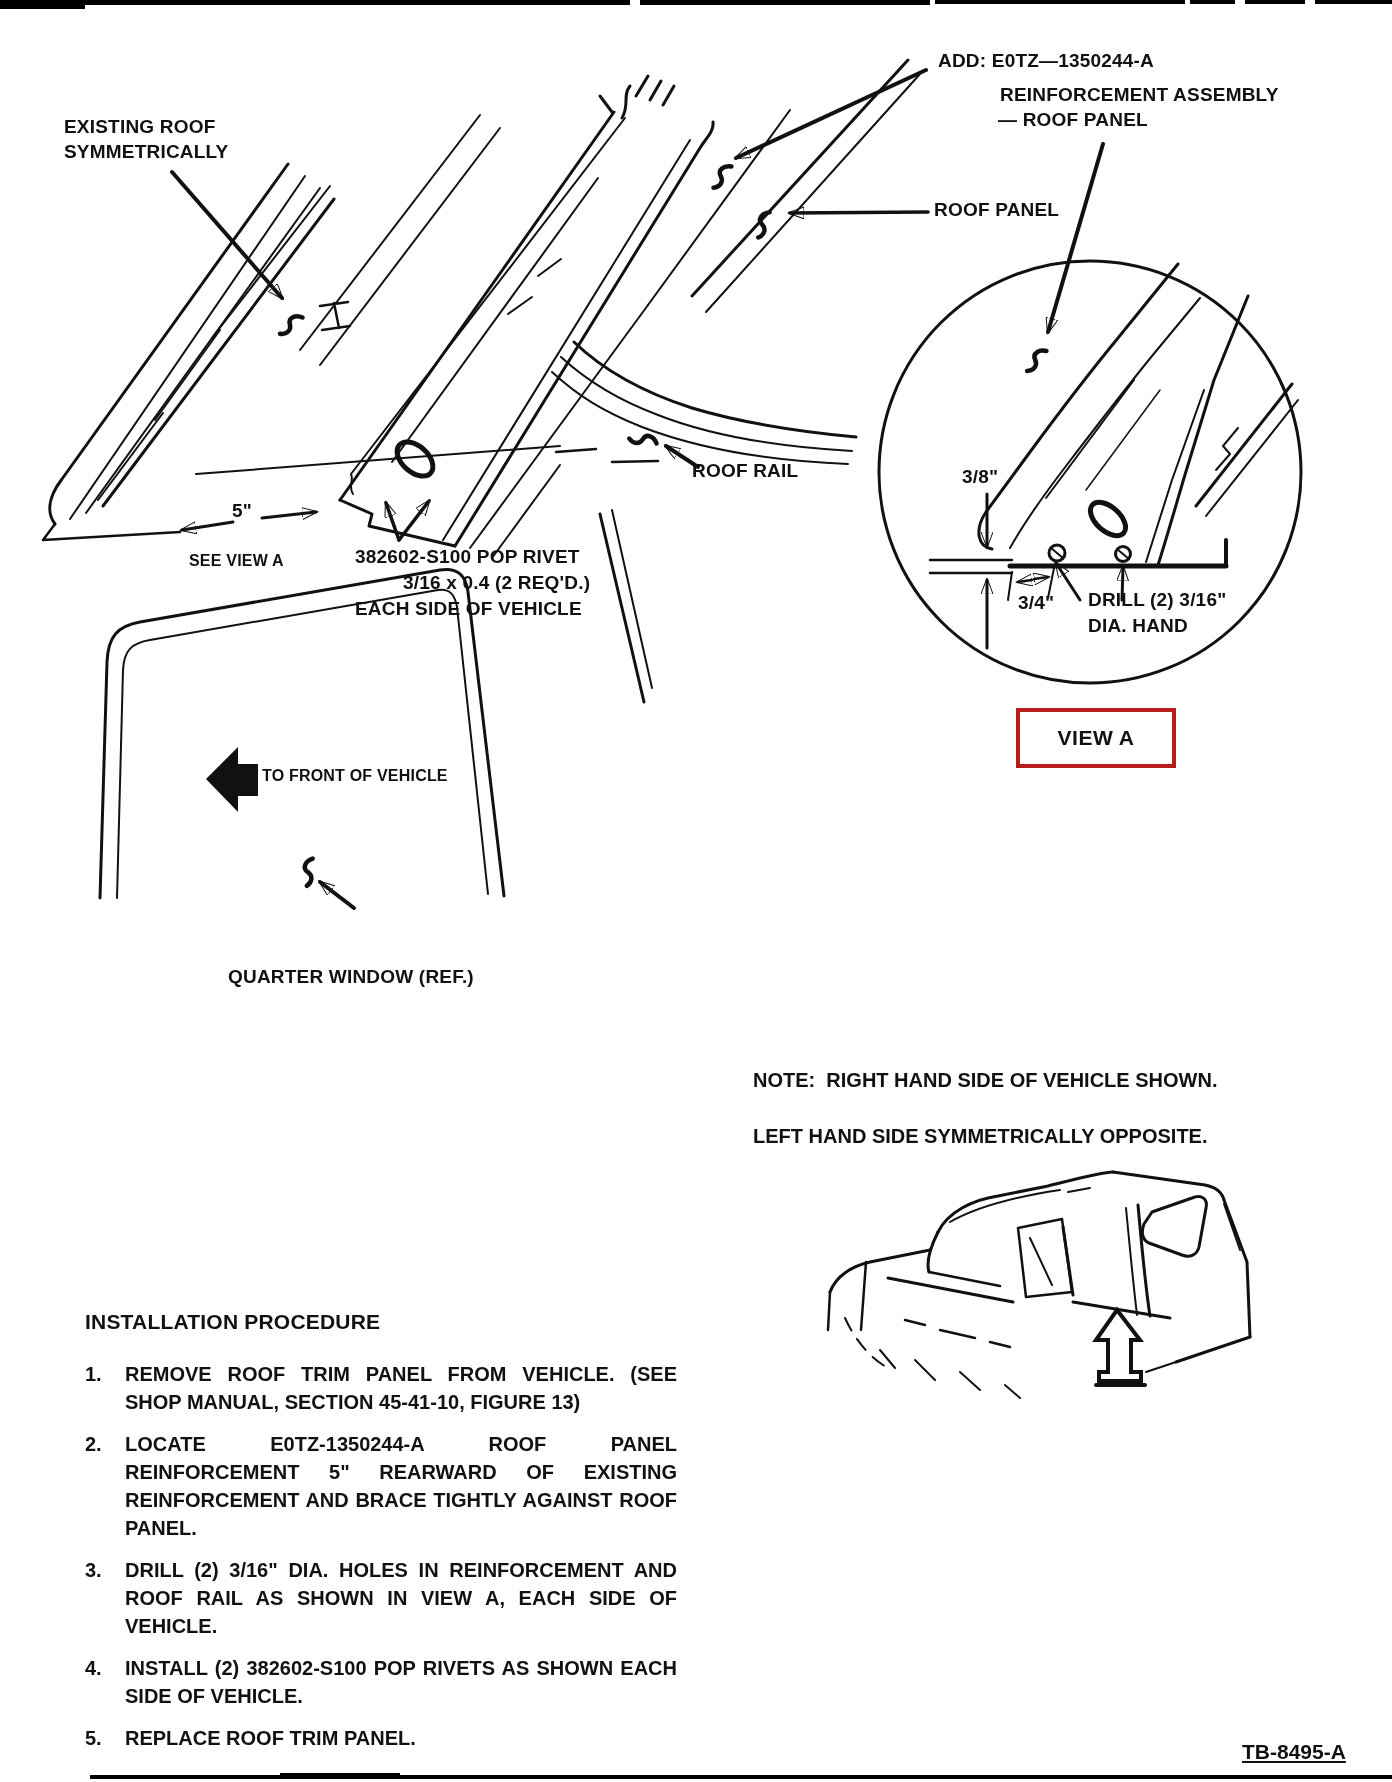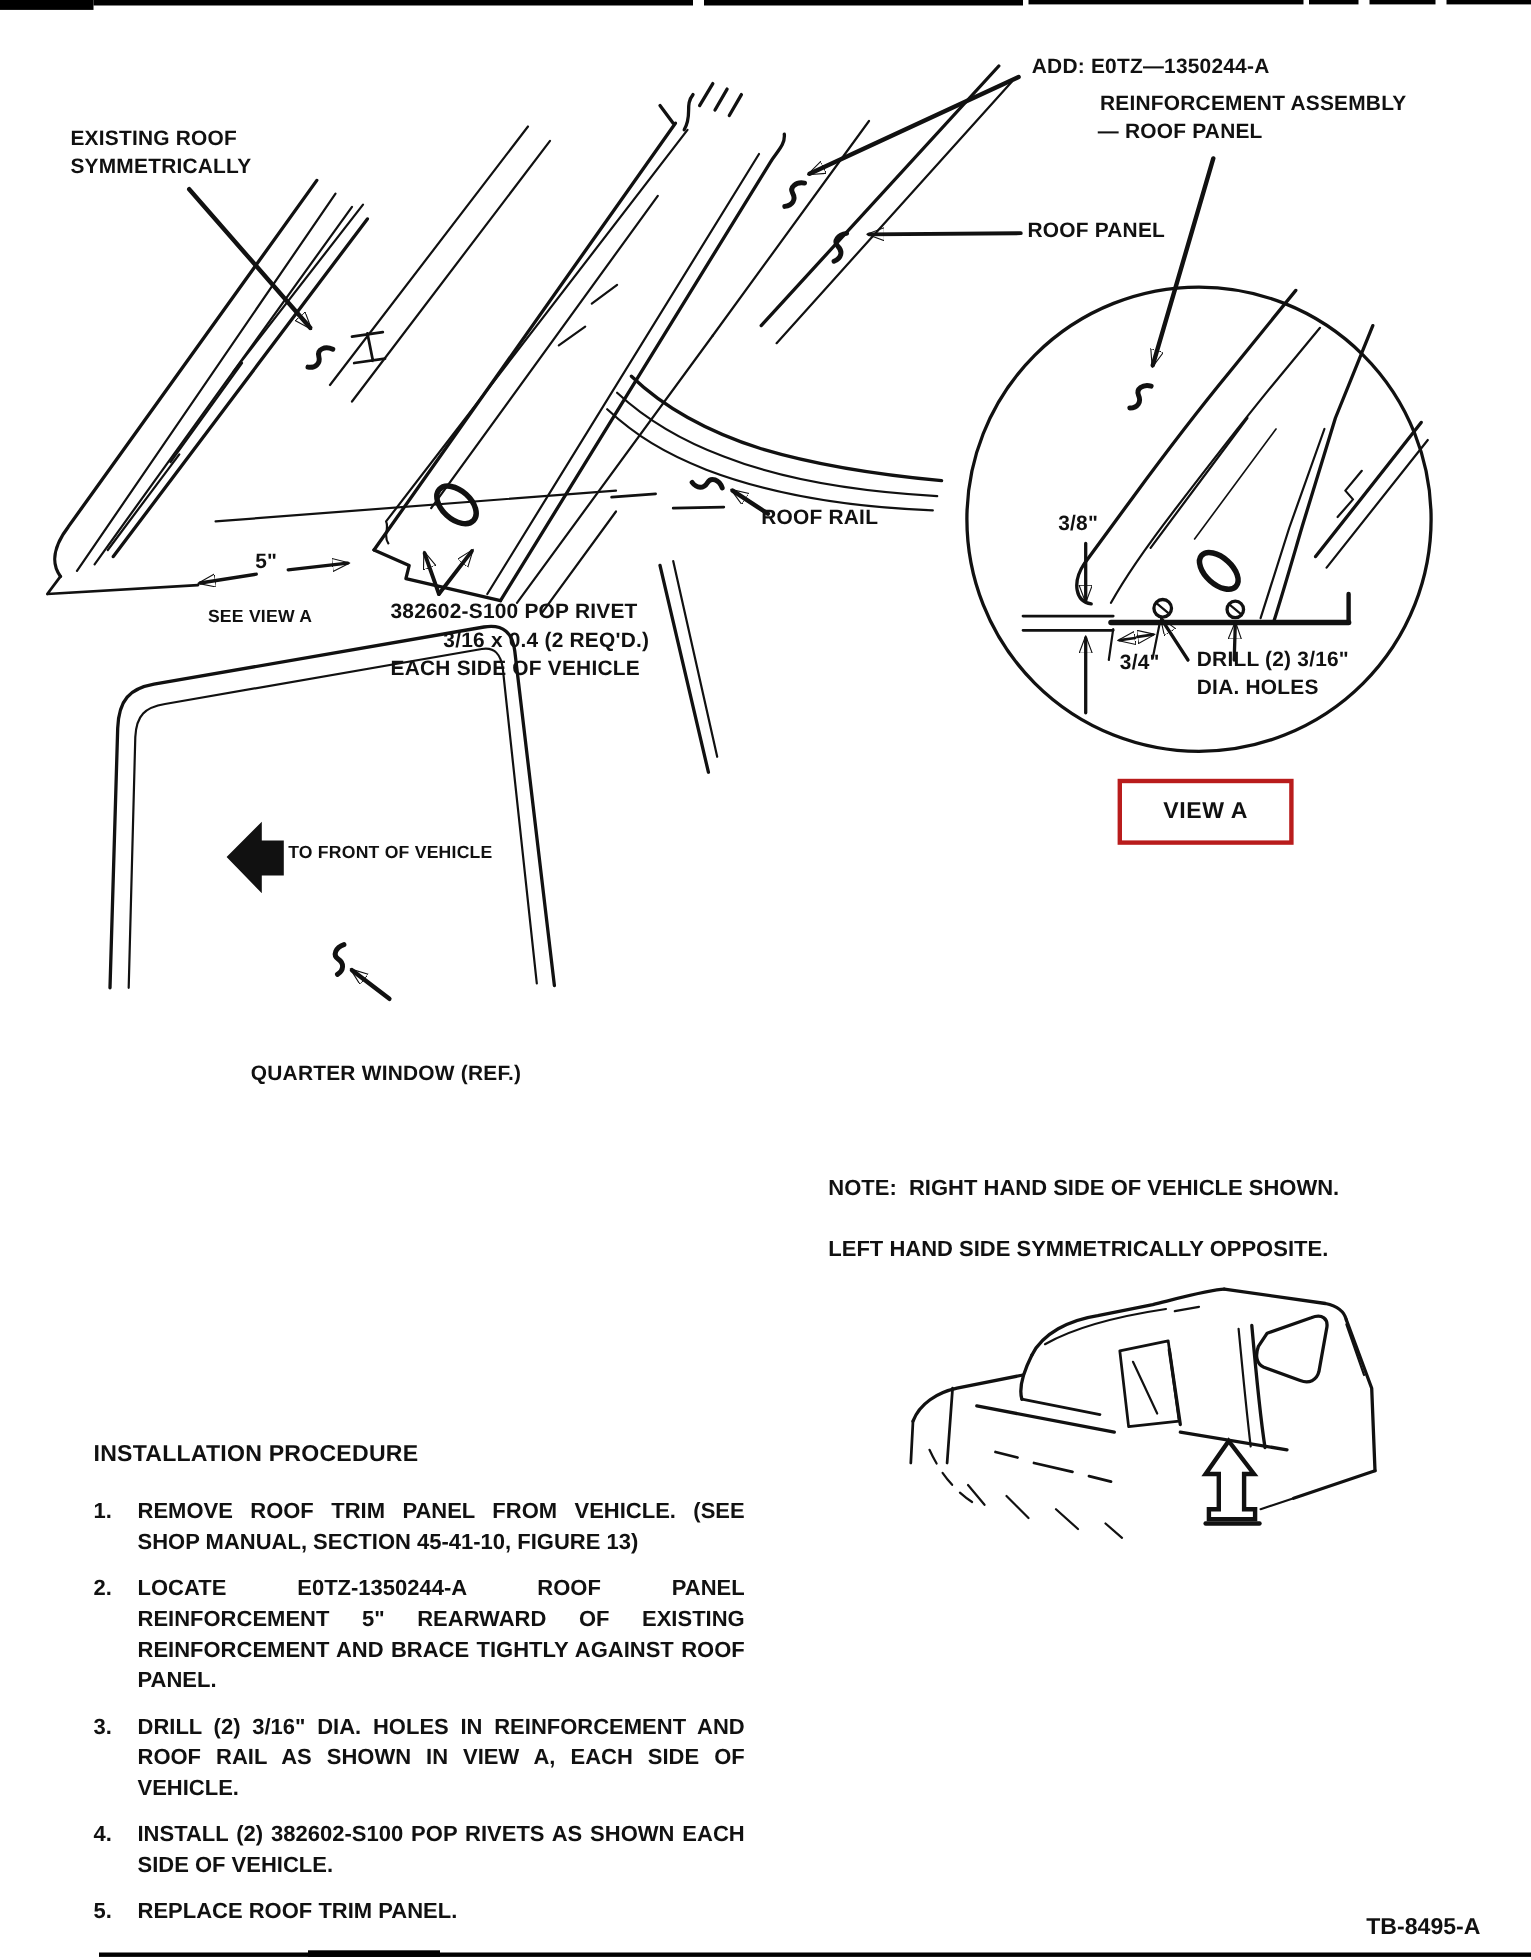--- a/index.html
+++ b/index.html
@@ -15,21 +15,21 @@
   #viewa-box{position:absolute;left:1016px;top:708px;width:152px;height:52px;
        border:4px solid #b91c1c;display:flex;align-items:center;justify-content:center;
        font-weight:700;font-size:21px;letter-spacing:.5px;}
   #note{position:absolute;left:753px;top:1066px;font-weight:700;font-size:20px;
        line-height:28px;white-space:pre;}
   #procedure{position:absolute;left:85px;top:1310px;width:620px;}
   #procedure h2{margin:0 0 26px 0;font-size:21px;font-weight:700;letter-spacing:.2px;}
   .step{display:flex;margin-bottom:14px;font-weight:700;font-size:20px;line-height:28px;}
   .step .num{flex:0 0 40px;}
   .step .stext{width:552px;text-align:justify;}
-  #tb-number{position:absolute;left:1242px;top:1740px;font-weight:700;font-size:21px;}
+  #tb-number{position:absolute;left:1242px;top:1740px;font-weight:700;font-size:21px;text-decoration:underline;}
 </style>
 </head>
 <body>
 
 <div id="page">
 
   <div class="scanbar" style="left:0;top:0;width:85px;height:9px;"></div>
   <div class="scanbar" style="left:85px;top:0;width:545px;height:5px;"></div>
   <div class="scanbar" style="left:640px;top:0;width:290px;height:5px;"></div>
   <div class="scanbar" style="left:935px;top:0;width:250px;height:4px;"></div>
@@ -191,21 +191,21 @@
   <div class="lbl" style="left:232px;top:500px;">5"</div>
   <div class="lbl big" style="left:189px;top:552px;">SEE VIEW A</div>
 
   <div class="lbl" style="left:355px;top:546px;">382602-S100 POP RIVET</div>
   <div class="lbl" style="left:355px;top:572px;margin-left:48px;">3/16 x 0.4 (2 REQ'D.)</div>
   <div class="lbl" style="left:355px;top:598px;">EACH SIDE OF VEHICLE</div>
 
   <div class="lbl" style="left:962px;top:466px;">3/8"</div>
   <div class="lbl" style="left:1018px;top:592px;">3/4"</div>
   <div class="lbl" style="left:1088px;top:589px;">DRILL (2) 3/16"</div>
-  <div class="lbl" style="left:1088px;top:615px;">DIA. HOLES</div>
+  <div class="lbl" style="left:1088px;top:615px;">DIA. HAND</div>
 
   <div id="viewa-box">
     <span>VIEW A</span>
   </div>
 
   <div class="lbl big" style="left:262px;top:767px;">TO FRONT OF VEHICLE</div>
   <div class="lbl" style="left:228px;top:966px;">QUARTER WINDOW (REF.)</div>
 
   <div id="note"><span>NOTE:  RIGHT HAND SIDE OF VEHICLE SHOWN.</span><br>
 <span>LEFT HAND SIDE SYMMETRICALLY OPPOSITE.</span></div>

